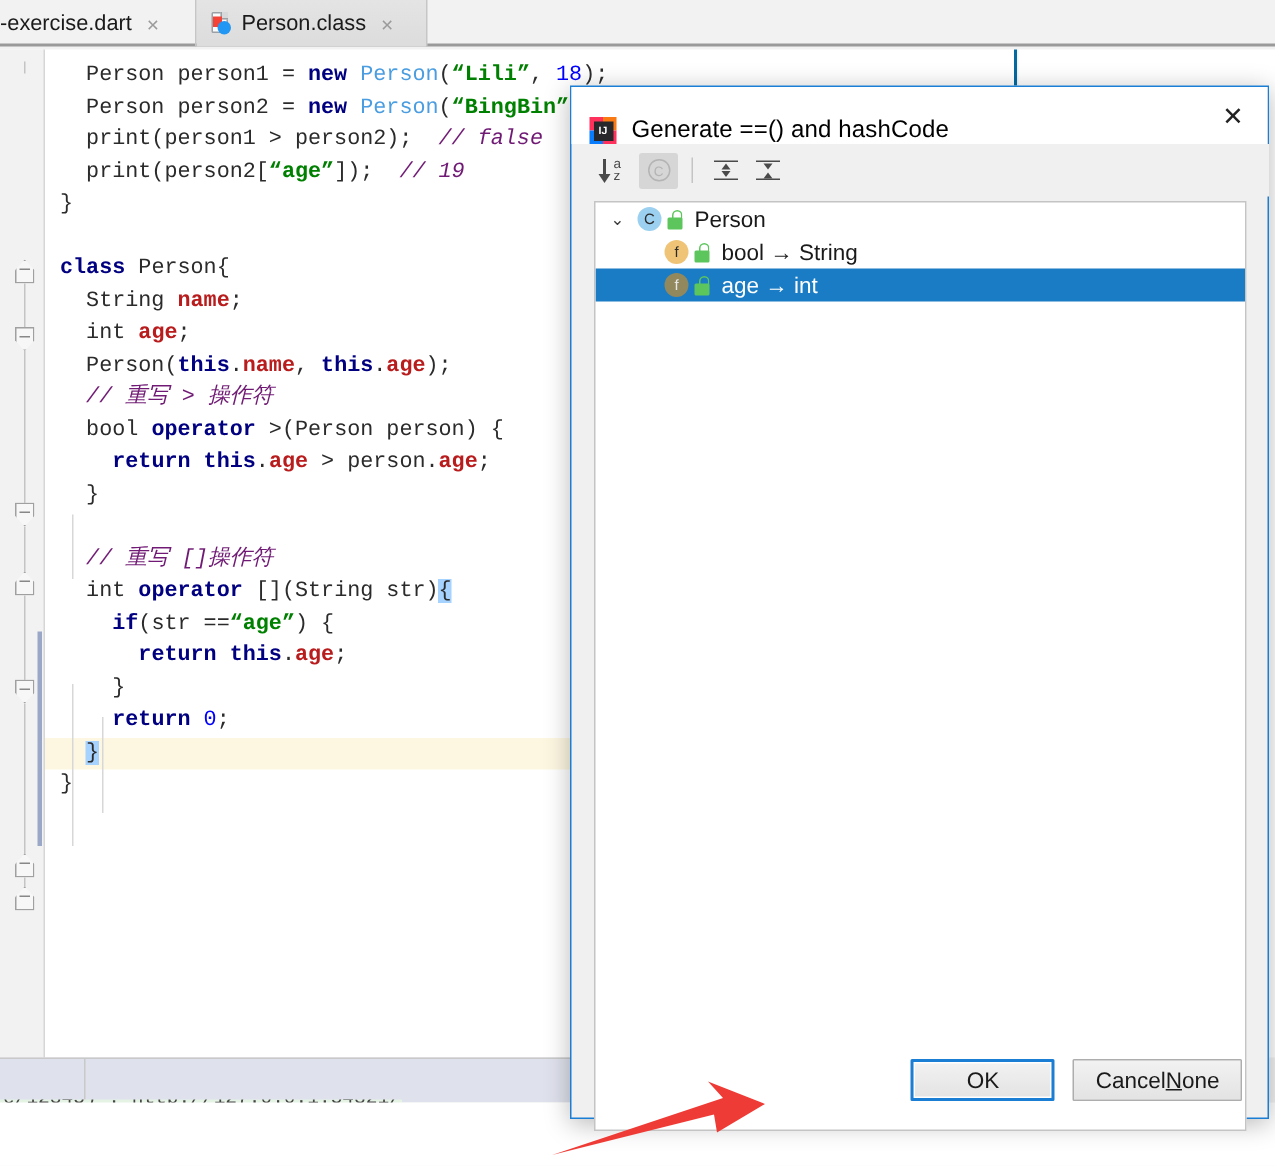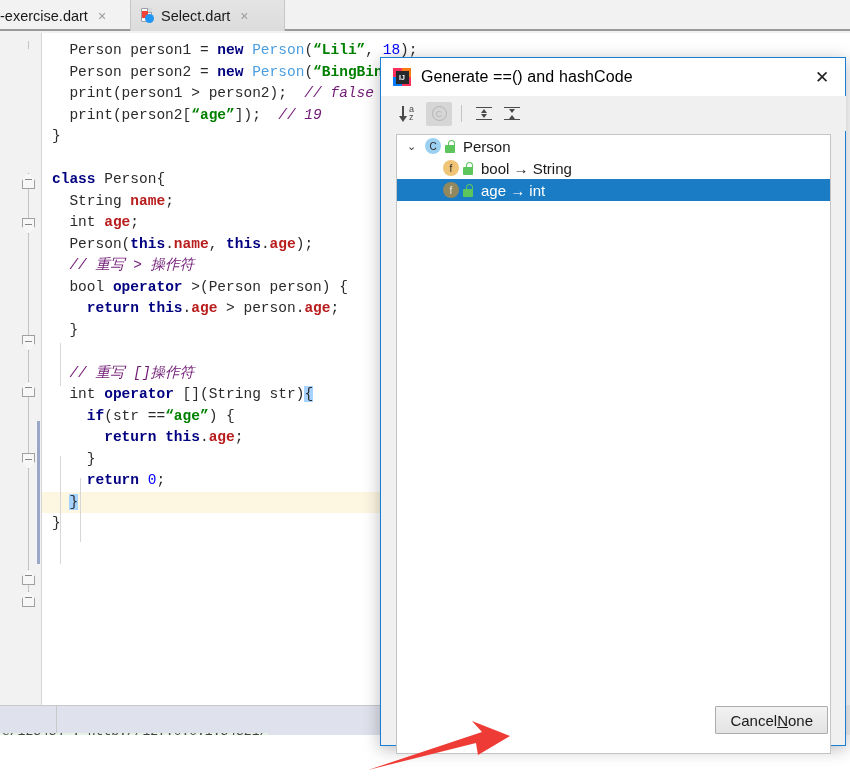--- a/index.html
+++ b/index.html
@@ -47,22 +47,22 @@
     position:absolute; left:4px; top:6px; width:9px; height:9px;
     border-radius:50%; background:#2196f3;
   }
   .dart-icon .badge2 {
     position:absolute; left:1px; top:3px; width:6px; height:7px;
     background:#f44336;
   }
 
   
   .editor {
-    position:absolute; left:12px; top:33px; width:678px; height:672px;
-    background:#ffffff; border-right:5px solid #0369a1;
+    position:absolute; left:0; top:33px; width:678px; height:672px;
+    background:#ffffff; border-right:2px solid #0369a1;
   }
   .gutter {
     position:absolute; left:0; top:0; width:30px; height:100%;
     background:#f2f2f2; border-right:1px solid #d6d6d6;
   }
   .gutter-blue {
     position:absolute; left:25px; top:388px; width:3px; height:143px;
     background:#9aa7c7;
   }
   .code {
@@ -121,21 +121,21 @@
   }
 
   
   .dialog {
     position:absolute; left:380px; top:57px; width:466px; height:689px;
     background:#f0f0f0; border:1px solid #1a7fd4;
     box-shadow: 0 3px 16px rgba(0,0,0,0.28);
   }
   .dlg-title {
     position:relative; height:38px; background:#ffffff;
-    display:flex; align-items:center; padding:0 0 0 12px;
+    display:flex; align-items:flex-end; padding:0 0 0 12px;
   }
   .dlg-title .title-text {
     font-size:16px; color:#000; margin-left:10px; letter-spacing:0.1px;
   }
   .ij-icon { position:relative; width:18px; height:18px; flex:none; }
   .ij-icon .q1 { position:absolute; left:0; top:0; width:9px; height:9px; background:#fe315d; }
   .ij-icon .q2 { position:absolute; left:9px; top:0; width:9px; height:9px; background:#f97a12; }
   .ij-icon .q3 { position:absolute; left:0; top:9px; width:9px; height:9px; background:#087cfa; }
   .ij-icon .q4 { position:absolute; left:9px; top:9px; width:9px; height:9px; background:#fe315d; }
   .ij-icon .inner {
@@ -264,21 +264,21 @@
         <span class="tab-label">t-exercise.dart</span>
         <span class="tab-close">×</span>
       </div>
       <div class="tab active">
         <span class="dart-icon">
           <span class="page"></span>
             <span class="fold"></span>
             <span class="badge2"></span>
             <span class="badge"></span>
         </span>
-        <span class="tab-label">Select.dart</span>
+        <span class="tab-label">Person.class</span>
         <span class="tab-close">×</span>
       </div>
     </div>
 
     <div class="editor">
       <div class="gutter">
         <div class="fold-line" style="left:16px; top:8px; height:8px;"></div>
         <div class="fold-mark up" style="top:140px;"></div>
         <div class="fold-line" style="top:156px; height:30px;"></div>
         <div class="fold-mark down" style="top:185px;"></div>
@@ -379,20 +379,21 @@
           <span class="badge-f">f</span>
           <span class="lock-icon">
             <span class="shackle"></span>
             <span class="body"></span>
           </span>
           <span class="tree-label">age → int</span>
         </div>
       </div>
 
     <div class="dlg-buttons">
+      <div class="btn default">OK</div>
       <div class="btn">
         <span>Cancel </span>
           <u>N</u>
           <span>one</span>
       </div>
     </div>
   </div>
 
   <svg class="red-arrow" viewBox="0 0 200 59">
     <polygon points="8,52 122,14 112,3 150,18 118,37 116,25" fill="#ef3b35"></polygon>

